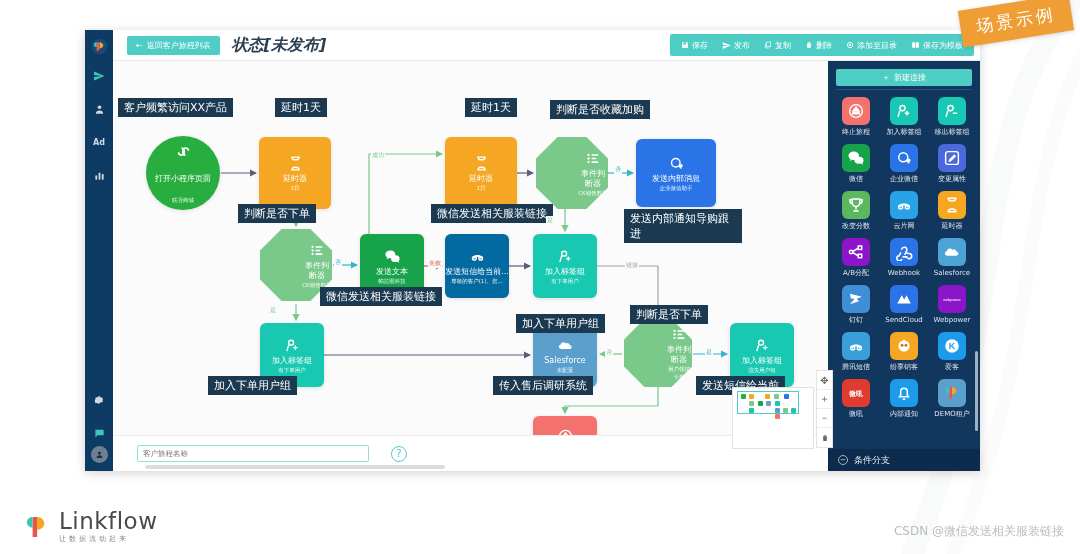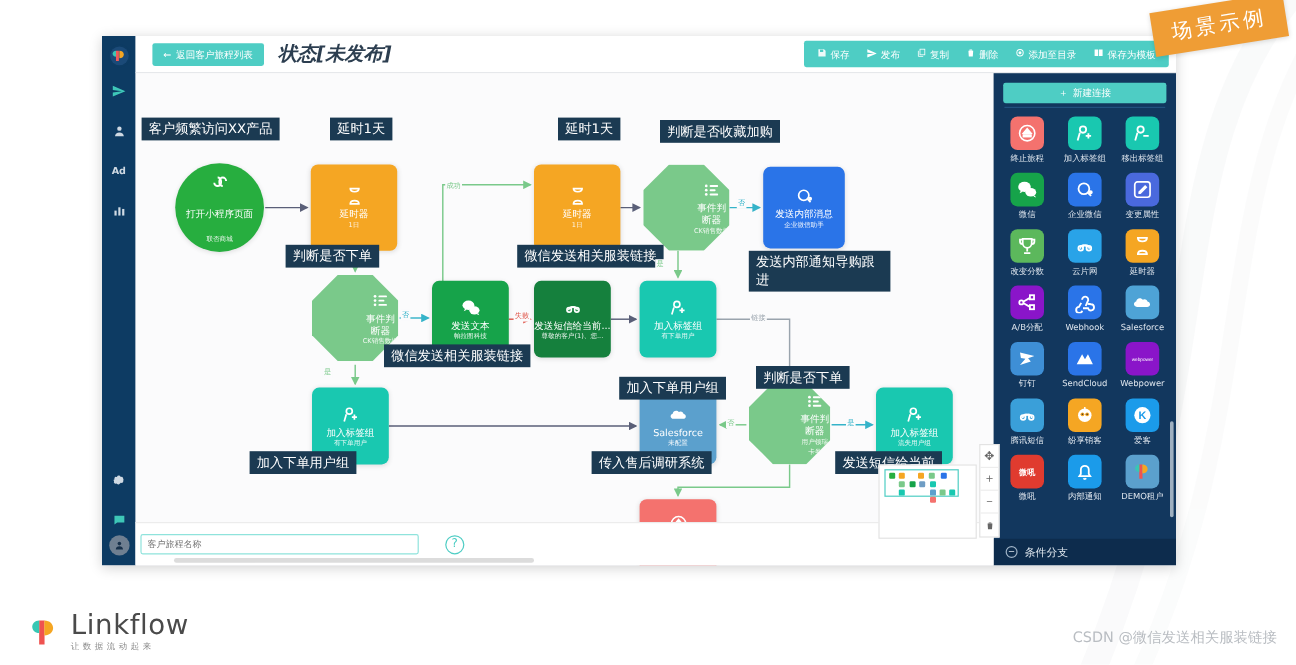--- a/index.html
+++ b/index.html
@@ -42,21 +42,21 @@
   .back-btn {
     margin-left:14px; height:19px; padding:0 9px; background:#4ecdc4; color:#fff;
     font-size:8px; border-radius:2px; display:flex; align-items:center; gap:4px; cursor:pointer;
   }
   .status-text { margin-left:12px; font-size:16px; font-weight:bold; color:#2c3e50;font-style:italic; }
   .topbar-right { margin-left:auto; display:flex; align-items:center; height:100%; }
   .tb-actions {
     background:#4ecdc4; height:22px; display:flex; align-items:center; padding:0 4px; border-radius:2px;
     margin-right:6px;
   }
-  .tb-act { display:flex; align-items:flex-start; gap:3px; color:#fff; font-size:8px; padding:0 7px; cursor:pointer; }
+  .tb-act { display:flex; align-items:center; gap:3px; color:#fff; font-size:8px; padding:0 7px; cursor:pointer; }
   .tb-act svg { display:block; }
 
   
   .canvas {
     position:absolute; left:28px; top:31px; right:152px; bottom:0;
     background:#fbfbfc; overflow:hidden;
   }
   .flow { position:absolute; left:0; top:0; width:100%; height:100%; }
   .flow svg.edges { position:absolute; left:0; top:0; width:100%; height:100%; pointer-events:none; }
 
@@ -94,21 +94,21 @@
   .pal-lbl { margin-top:3px; font-size:7px; color:#dfe6ee; line-height:9px; text-align:center; }
   .pal-foot { position:absolute; left:0; right:0; bottom:0; height:22px; background:#0d2c4d;
               display:flex; align-items:center; gap:6px; padding-left:10px; color:#e4ebf2; font-size:9px; }
   .pal-scroll { position:absolute; right:2px; top:290px; width:3px; height:80px; background:#9fb0c0; border-radius:2px; }
   .pal-divider { position:absolute; left:9px; right:9px; top:6px; height:1px; background:#22527f; }
 
   
   .bottombar { position:absolute; left:28px; right:152px; bottom:0; height:36px; background:#ffffff;
                border-top:1px solid #ececec; display:flex; align-items:center; }
   .jname {
-    margin-left:4px; width:232px; height:17px; border:1px solid #8fe3dc; border-radius:2px;
+    margin-left:24px; width:232px; height:17px; border:1px solid #8fe3dc; border-radius:2px;
     background:#fff; font-size:7.5px; color:#9aa4ad; padding:0 5px; outline:none;
   }
   .help-circ { margin-left:22px; width:16px; height:16px; border-radius:50%; border:1.4px solid #4ecdc4;
     color:#4ecdc4; font-size:10px; display:flex; align-items:center; justify-content:center; cursor:pointer; }
   .hscroll { position:absolute; left:32px; bottom:2px; width:300px; height:4px; background:#dcdcdc; border-radius:2px; }
 
   
   .minimap { position:absolute; right:14px; bottom:22px; width:82px; height:62px; background:#fff;
              border:1px solid #e3e3e3; }
   .mini-view { position:absolute; left:4px; top:3px; width:62px; height:23px; border:1.6px solid #4ecdc4; }
@@ -337,21 +337,21 @@
               <svg width="17" height="17" viewBox="0 0 24 24" fill="#ffffff">
                 <ellipse cx="9" cy="9" rx="7" ry="5.6"></ellipse>
                 <path d="M5 13l-1.5 3 3.6-1.7z"></path>
                 <ellipse cx="16" cy="15" rx="6" ry="4.8"></ellipse>
                 <path d="M20.5 18.5l1.3 2.4-2.9-1.3z"></path>
               </svg>
             </div>
             <div class="ntitle">发送文本</div>
             <div class="nsub">帕拉图科技</div>
           </div>
-          <div class="node" style="left: 332px; top: 173px; width: 64px; height: 64px; background: #15803d;">
+          <div class="node" style="left: 332px; top: 173px; width: 64px; height: 64px; background: #0369a1;">
             <div class="nico">
               <svg width="17" height="17" viewBox="0 0 24 24" fill="none" stroke="#ffffff" stroke-width="2">
                 <path d="M7 15a4 4 0 014-4c1.6 0 2.9 1 3.5 2.3"></path>
                 <path d="M17 15a4 4 0 00-4-4c-1.6 0-2.9 1-3.5 2.3"></path>
                 <circle cx="7.5" cy="14.5" r="2.6"></circle>
                 <circle cx="16.5" cy="14.5" r="2.6"></circle>
               </svg>
             </div>
             <div class="ntitle">发送短信给当前...</div>
             <div class="nsub">尊敬的客户(1)、您...</div>
@@ -383,21 +383,21 @@
                 <rect x="9" y="6" width="10" height="2.2" rx="1"></rect>
                 <circle cx="5" cy="12" r="1.6"></circle>
                 <rect x="9" y="11" width="7" height="2.2" rx="1"></rect>
                 <circle cx="5" cy="17" r="1.6"></circle>
                 <rect x="9" y="16" width="10" height="2.2" rx="1"></rect>
               </svg>
             </div>
             <div class="ntitle">事件判断器</div>
             <div class="nsub">CK销售数据</div>
           </div>
-          <div class="node" style="left: 523px; top: 78px; width: 68px; height: 68px; background: rgb(42, 116, 232);">
+          <div class="node" style="left: 523px; top: 78px; width: 80px; height: 68px; background: rgb(42, 116, 232);">
             <div class="nico">
               <svg width="17" height="17" viewBox="0 0 24 24" fill="none" stroke="#ffffff" stroke-width="2">
                 <circle cx="11" cy="11" r="6"></circle>
                 <path d="M15.5 15.5L19 19"></path>
                 <circle cx="18.5" cy="15" r="1.3" fill="#ffffff"></circle>
               </svg>
             </div>
             <div class="ntitle">发送内部消息</div>
             <div class="nsub">企业微信助手</div>
           </div>

